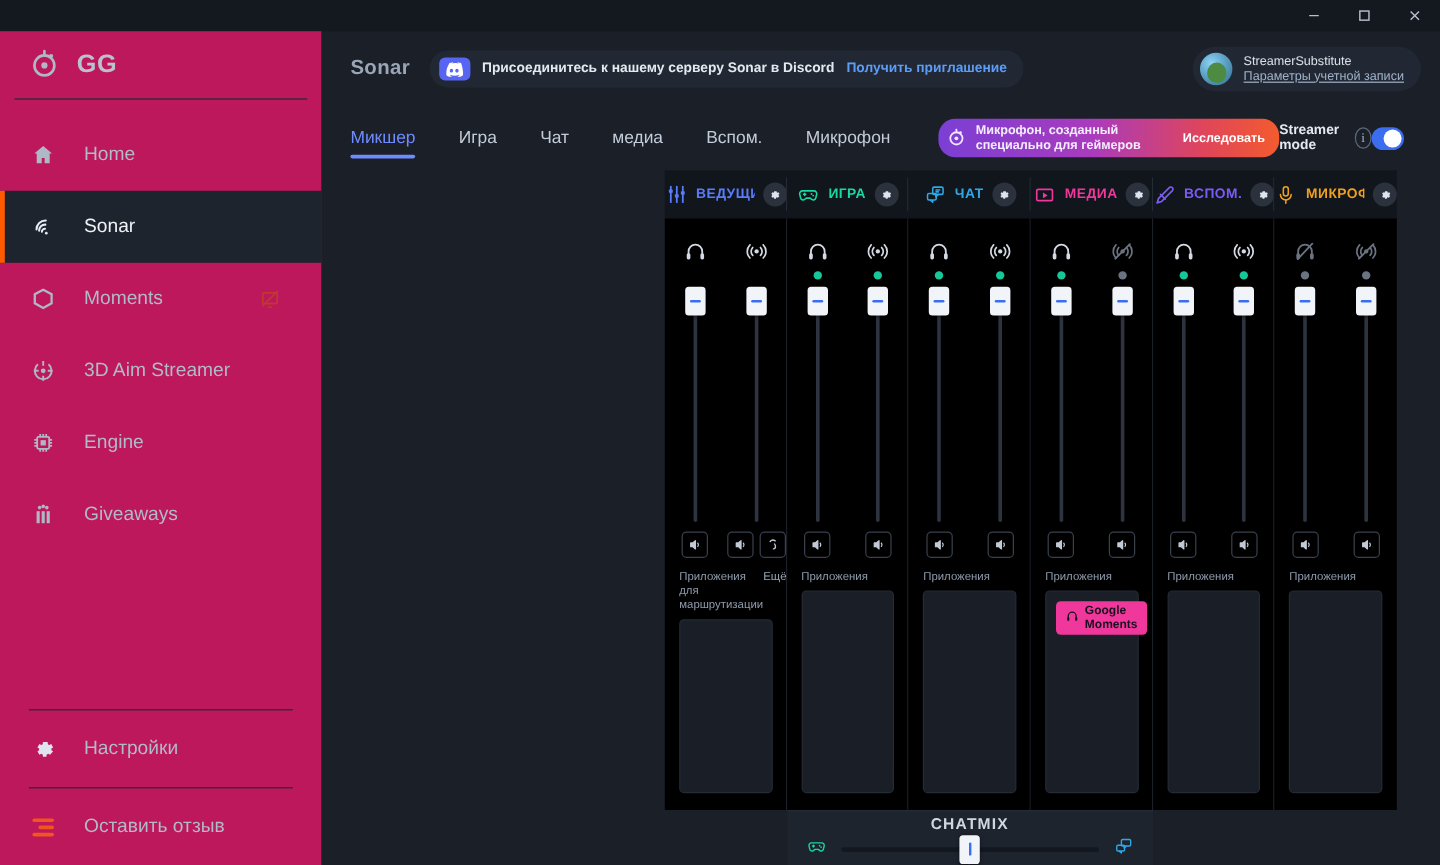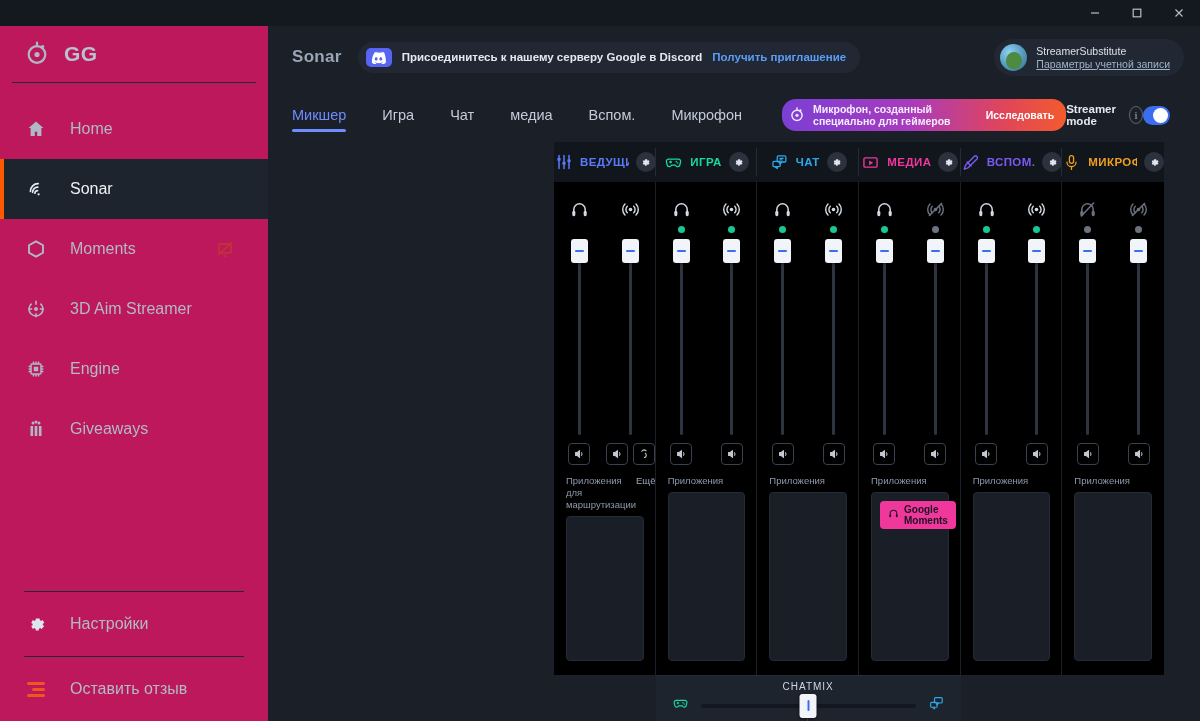--- a/index.html
+++ b/index.html
@@ -106,21 +106,21 @@
   .apps-label-row { width:100%; display:flex; align-items:flex-start; justify-content:space-between; padding:10px 12px 0 12px; }
   .apps-label { font-size:9.5px; color:#8e9aab; line-height:1.25; }
   .apps-more { font-size:9.5px; color:#9aa6b7; }
   .apps-box { margin:5px 12px 14px 12px; width:calc(100% - 24px); flex:1; min-height:0; background:#191e27; border:1px solid #242b35; border-radius:4px; padding:8px; }
   .app-chip { display:inline-flex; align-items:center; gap:5px; background:#f0379c; border-radius:4px; padding:3px 8px; font-size:10px; font-weight:bold; color:#1b1020; }
 
   .chatmix-row { padding:0 36px 0 286px; display:flex; }
   .chatmix-spacer-l { flex:1 1 0; }
   .chatmix { flex:3 1 0; background:#1e242e; border-top:1px solid #262c36; height:46px; display:flex; flex-direction:column; align-items:center; justify-content:center; }
   .chatmix-spacer-r { flex:2 1 0; }
-  .chatmix-title { font-size:10px; font-weight:normal; letter-spacing:1px; color:#cfd7e2; margin-bottom:3px; }
+  .chatmix-title { font-size:13px; font-weight:bold; letter-spacing:1px; color:#cfd7e2; margin-bottom:3px; }
   .chatmix-bar { display:flex; align-items:center; gap:12px; width:100%; padding:0 16px; }
   .cm-track { flex:1; height:4px; background:#131820; border-radius:2px; position:relative; }
   .cm-knob { position:absolute; left:50%; top:50%; transform:translate(-50%,-50%); width:17px; height:24px; border-radius:3px; background:#f1f4f8; display:flex; align-items:center; justify-content:center; box-shadow:0 1px 3px rgba(0,0,0,.5); }
   .cm-knob::after { content:""; width:2px; height:11px; background:#3b6df0; border-radius:1px; }
   .cm-tick { position:absolute; left:50%; margin-left:-1px; top:14px; width:1px; height:7px; background:#3a4252; }
 
   .footer { height:56px; display:flex; align-items:center; padding:0 24px; gap:8px; flex:0 0 56px; }
   .foot-q { font-size:11.5px; font-weight:bold; color:#e0e6ee; }
   .foot-link { font-size:11.5px; font-weight:bold; color:#4f9bf0; }
 </style>
@@ -267,21 +267,21 @@
     <div class="main">
 
       <div class="topbar">
         <span class="app-title">Sonar</span>
         <div class="discord-pill">
           <span class="discord-ico">
             <svg width="17" height="13" viewBox="0 0 17 13" fill="#fff">
               <path d="M14.2 1.6A12 12 0 0 0 11.4.8l-.2.4c1 .3 1.7.7 2.4 1.2a9.9 9.9 0 0 0-8.4 0c.7-.5 1.5-.9 2.4-1.2L7.4.8a12 12 0 0 0-2.8.8C2.3 5.1 1.7 8.5 2 11.8a12.3 12.3 0 0 0 3.7 1.9l.8-1.2c-.6-.2-1.2-.5-1.7-.9l.4-.3a8.6 8.6 0 0 0 7.4 0l.4.3c-.5.4-1.1.7-1.7.9l.8 1.2a12.3 12.3 0 0 0 3.7-1.9c.4-3.8-.6-7.2-1.6-10.2zM6.2 9.5c-.8 0-1.4-.7-1.4-1.6S5.4 6.3 6.2 6.3s1.5.7 1.4 1.6-.6 1.6-1.4 1.6zm4.6 0c-.8 0-1.4-.7-1.4-1.6S10 6.3 10.8 6.3s1.5.7 1.4 1.6-.6 1.6-1.4 1.6z"></path>
             </svg>
           </span>
-          <span class="discord-text">Присоединитесь к нашему серверу Google в Discord</span>
+          <span class="discord-text">Присоединитесь к нашему серверу Sonar в Discord</span>
           <span class="discord-link">Получить приглашение</span>
         </div>
         <div class="topbar-spacer"></div>
         <div class="account">
           <span class="avatar"></span>
           <span class="acct-lines">
             <span class="acct-name">StreamerSubstitute</span>
             <span class="acct-link">Параметры учетной записи</span>
           </span>
         </div>

